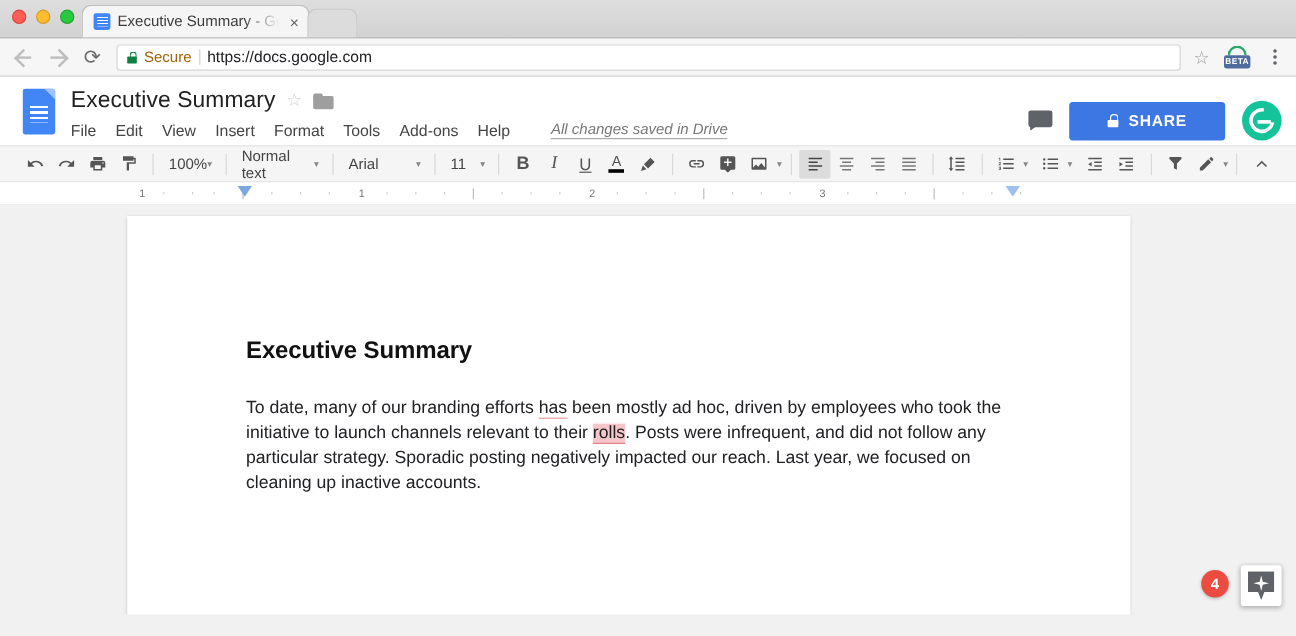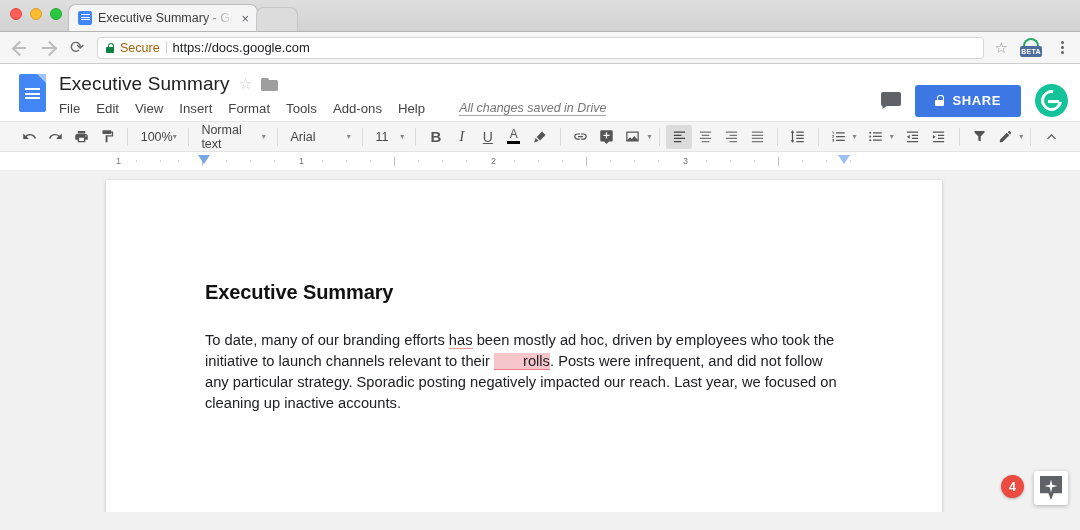--- a/index.html
+++ b/index.html
@@ -136,21 +136,21 @@
   .comment-icon{ width:20px;height:17px;position:relative;flex:0 0 20px; }
   .comment-icon::before{
     content:"";position:absolute;left:0;top:0;width:20px;height:14px;background:#5f6368;border-radius:2px;
   }
   .comment-icon::after{
     content:"";position:absolute;left:1px;bottom:0;width:7px;height:5px;background:#5f6368;
     clip-path:polygon(0 100%,0 0,100% 0);
   }
   .share-btn{
     height:32px;background:#3d77e3;color:#fff;border-radius:3px;
-    display:flex;align-items:center;gap:8px;padding:0 20px;
+    display:flex;align-items:center;gap:8px;padding:0 32px;
     font-size:13px;font-weight:bold;letter-spacing:.6px;border:none;
   }
   .share-btn .lk{ width:9px;height:11px;position:relative;flex:0 0 9px; }
   .share-btn .lk::before{
     content:"";position:absolute;bottom:0;left:0;width:9px;height:6px;background:#fff;border-radius:1px;
   }
   .share-btn .lk::after{
     content:"";position:absolute;top:0;left:2px;width:4.5px;height:5px;
     border:1.5px solid #fff;border-bottom:none;border-radius:3px 3px 0 0;
   }
@@ -213,21 +213,21 @@
   .doc-h1{
     font-size:20px;font-weight:bold;color:#111;margin:0 0 26px 0;letter-spacing:-.1px;
   }
   .doc-p{
     font-size:14.7px;line-height:21px;color:#202124;margin:0 0 21px 0;
   }
   .err-underline{
     border-bottom:1.6px solid #eb9a9a;
   }
   .err-highlight{
-    background:#f7c6cb; border-bottom:1.6px solid #e77f8a;padding-left:29px;
+    background:#f7c6cb; border-bottom:1.6px solid #e77f8a;
   }
 
   
   .gr-count{
     position:absolute;right:56px;bottom:14px;width:23px;height:23px;border-radius:50%;
     background:#ec4b3f;color:#fff;font-size:12.5px;font-weight:bold;
     display:flex;align-items:center;justify-content:center;
     box-shadow:0 1px 3px rgba(0,0,0,.25);
   }
   .explore-btn{

